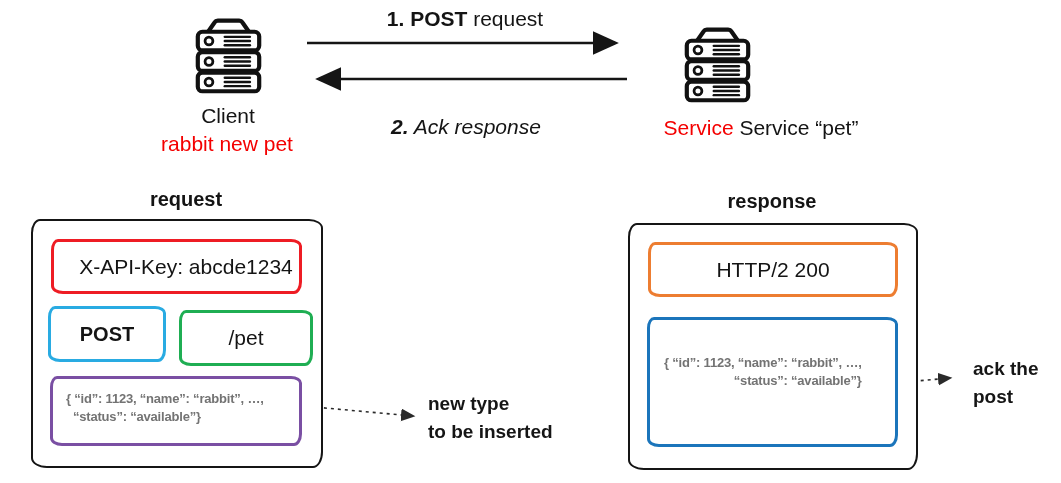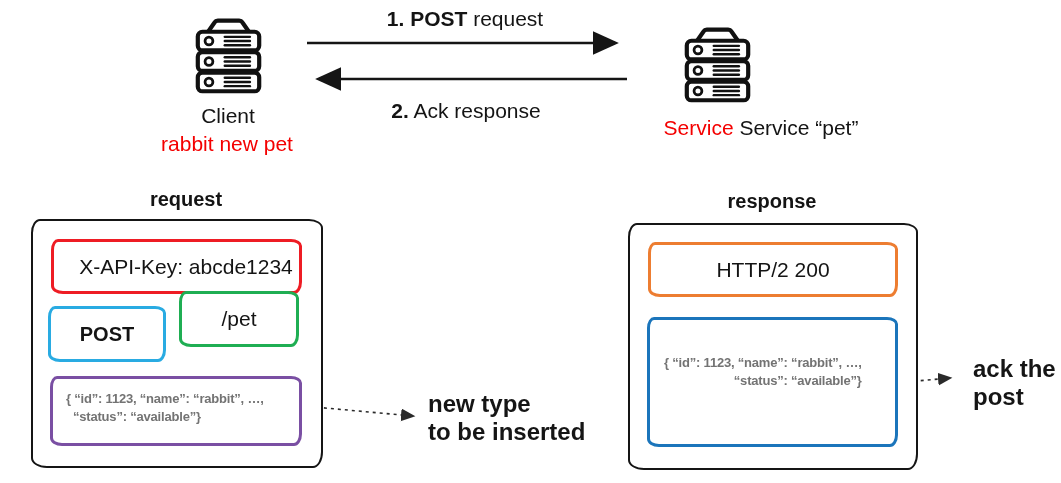--- a/index.html
+++ b/index.html
@@ -18,21 +18,21 @@
           border-radius:7px 11px 8px 12px / 11px 7px 12px 8px; font-size:21px; }
   .b-red    { border:3px solid #ee1c24;padding-left:19px; }
   .b-cyan   { border:3px solid #29abe2; }
   .b-green  { border:3px solid #1fae53; }
   .b-purple { border:3px solid #7a4fa3; }
   .b-orange { border:3px solid #ed7d31; }
   .b-blue   { border:3px solid #1b75bb; }
   .panel-title { font-size:20px; font-weight:bold; }
   .json { font-size:13px; font-weight:bold; line-height:17.5px; letter-spacing:-0.2px; color:#737373; }
   .json .l2 { padding-left:7px; }
-  .note { font-size:24px; font-weight:bold; line-height:28px; color:#151515; }
+  .note { font-size:19px; font-weight:bold; line-height:28px; color:#151515; }
   .body-box { align-items:flex-start; justify-content:flex-start; }
 </style>
 </head>
 <body>
 
 <div class="canvas">
 
   <svg class="overlay">
     <defs>
       <marker id="ah" markerWidth="11" markerHeight="10" refX="8.5" refY="4.5" orient="auto">
@@ -98,39 +98,39 @@
         <line x1="37" y1="67.5" x2="64" y2="67.5"></line>
           <line x1="37" y1="72" x2="64" y2="72"></line>
           <line x1="37" y1="76.5" x2="64" y2="76.5"></line>
       </g>
     </svg>
   </div>
 
   <div class="abs cx label" style="left:465px; top:7px;">
     <span class="bold">1. POST</span><span> request</span>
   </div>
-  <div class="abs cx label" style="left:466px; top:99px;">
+  <div class="abs cx label" style="left:466px; top:115px;font-style:italic;">
     <span class="bold">2.</span><span> Ack response</span>
   </div>
 
   <div class="abs cx label" style="left:228px; top:104px;">Client</div>
   <div class="abs cx label red-text" style="left:227px; top:132px;">rabbit new pet</div>
   <div class="abs cx label" style="left:761px; top:116px;">
     <span class="red-text">Service</span><span> Service “pet”</span>
   </div>
 
   <div class="abs cx panel-title" style="left:186px; top:188px;">request</div>
   <div class="panel" style="left:31px; top:219px; width:292px; height:249px;">
     <div class="sbox b-red" style="left:18px; top:18px; width:251px; height:55px;">
       <span>X-API-Key: abcde1234</span>
     </div>
     <div class="sbox b-cyan bold" style="left:15px; top:85px; width:118px; height:56px; font-size:20px;">
       <span>POST</span>
     </div>
-    <div class="sbox b-green" style="left:146px; top:70px; width:120px; height:56px;">
+    <div class="sbox b-green" style="left:146px; top:89px; width:134px; height:56px;">
       <span>/pet</span>
     </div>
     <div class="sbox b-purple body-box" style="left:17px; top:155px; width:252px; height:70px; padding:11px 4px 0 13px;">
       <div class="json">
         <div>{ “id”: 1123, “name”: “rabbit”, …,</div>
         <div class="l2">“status”: “available”}</div>
       </div>
     </div>
   </div>
 

